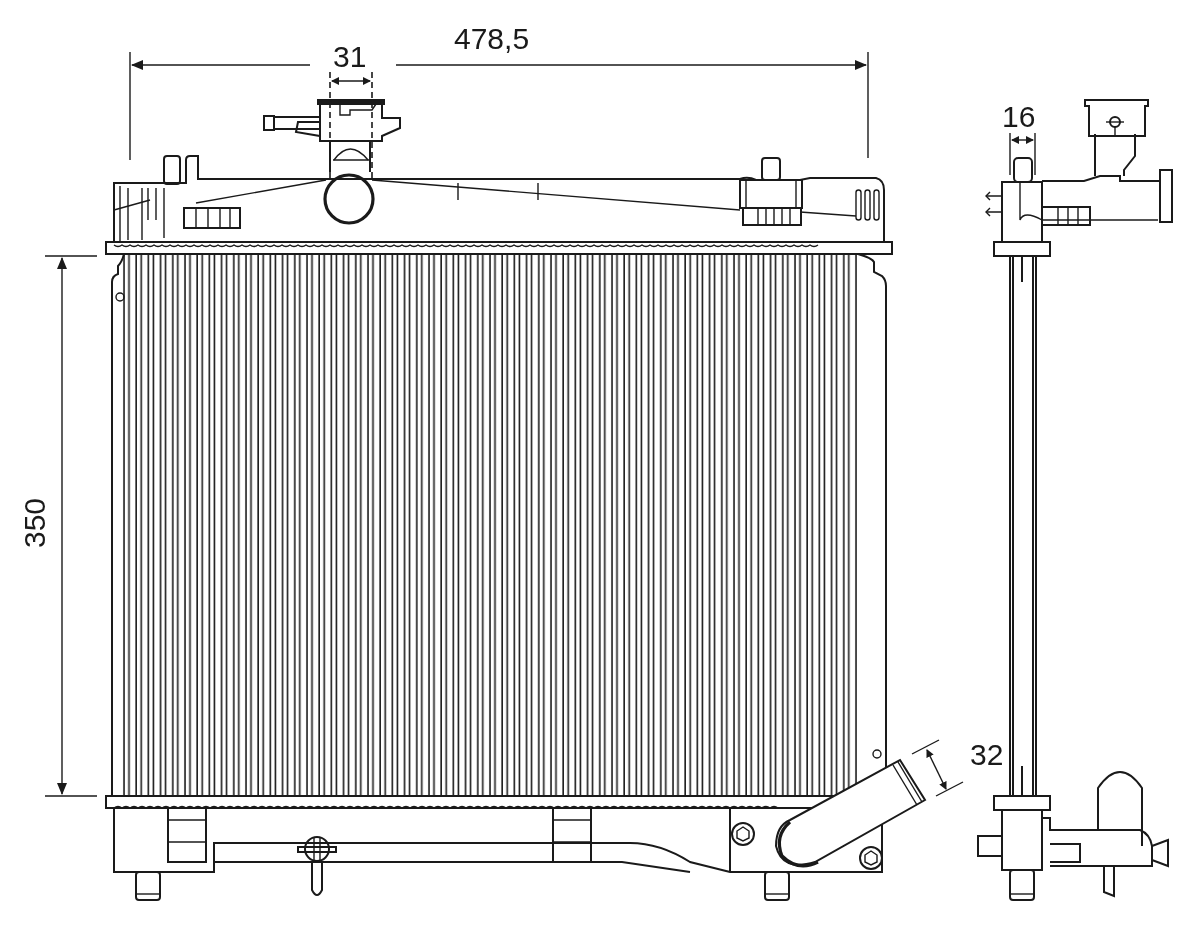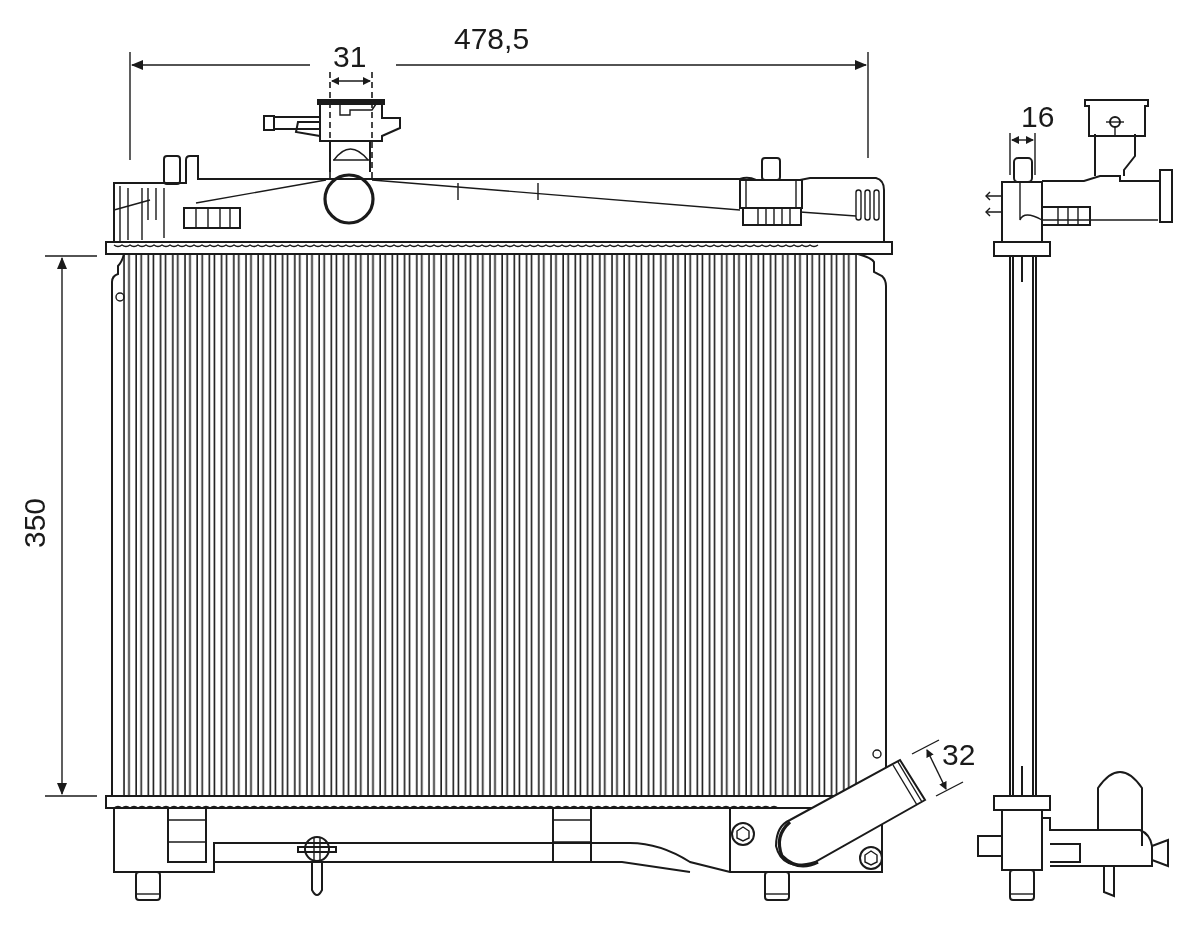--- a/index.html
+++ b/index.html
@@ -200,14 +200,14 @@
     <path class="ln" d="M1098,830 L1098,788 Q1120,756 1142,788 L1142,846"></path>
     <path class="ln" d="M1152,846 L1168,840 L1168,866 L1152,860"></path>
     <path class="ln" d="M1050,844 L1080,844 L1080,862 L1050,862"></path>
     <path class="ln" d="M1104,866 L1104,892 L1114,896 L1114,866"></path>
   </g>
 </svg>
 
 <div class="dim-text" style="left:454px; top:24px;">478,5</div>
 <div class="dim-text" style="left:333px; top:42px;">31</div>
 <div class="dim-text" style="left:20px; top:548px; transform:rotate(-90deg); transform-origin:left top;">350</div>
-<div class="dim-text" style="left:942px; top:740px;">32</div>
-<div class="dim-text" style="left:1002px; top:102px;margin-left:19px;">16</div>
+<div class="dim-text" style="left:970px; top:740px;">32</div>
+<div class="dim-text" style="left:1002px; top:102px;">16</div>
 
 </body></html>

